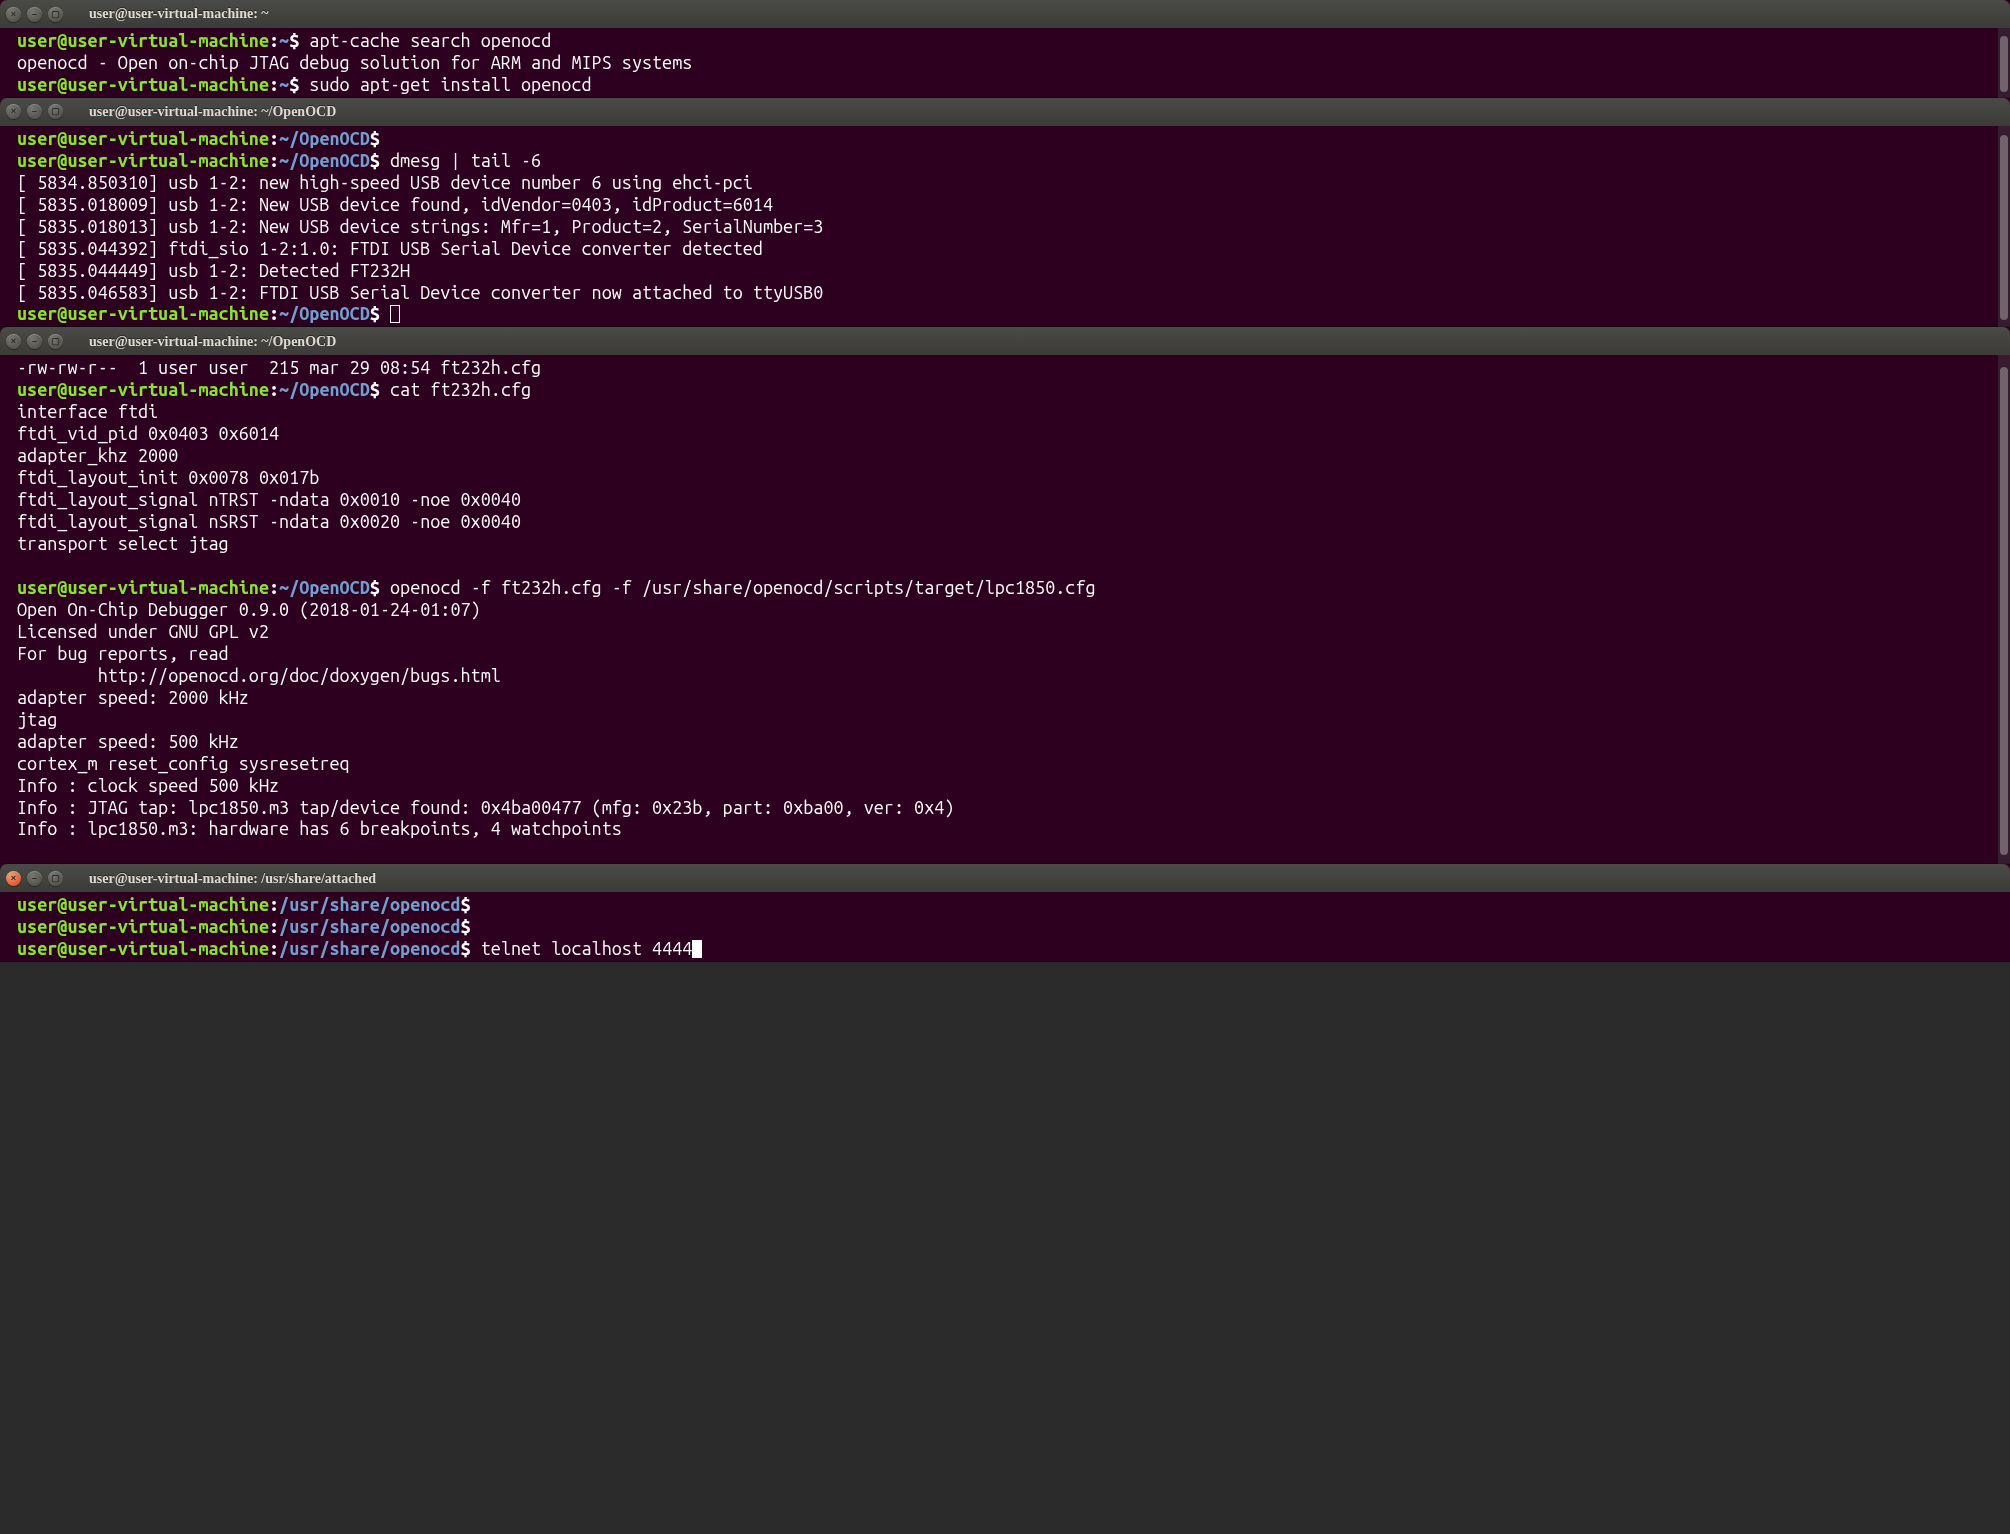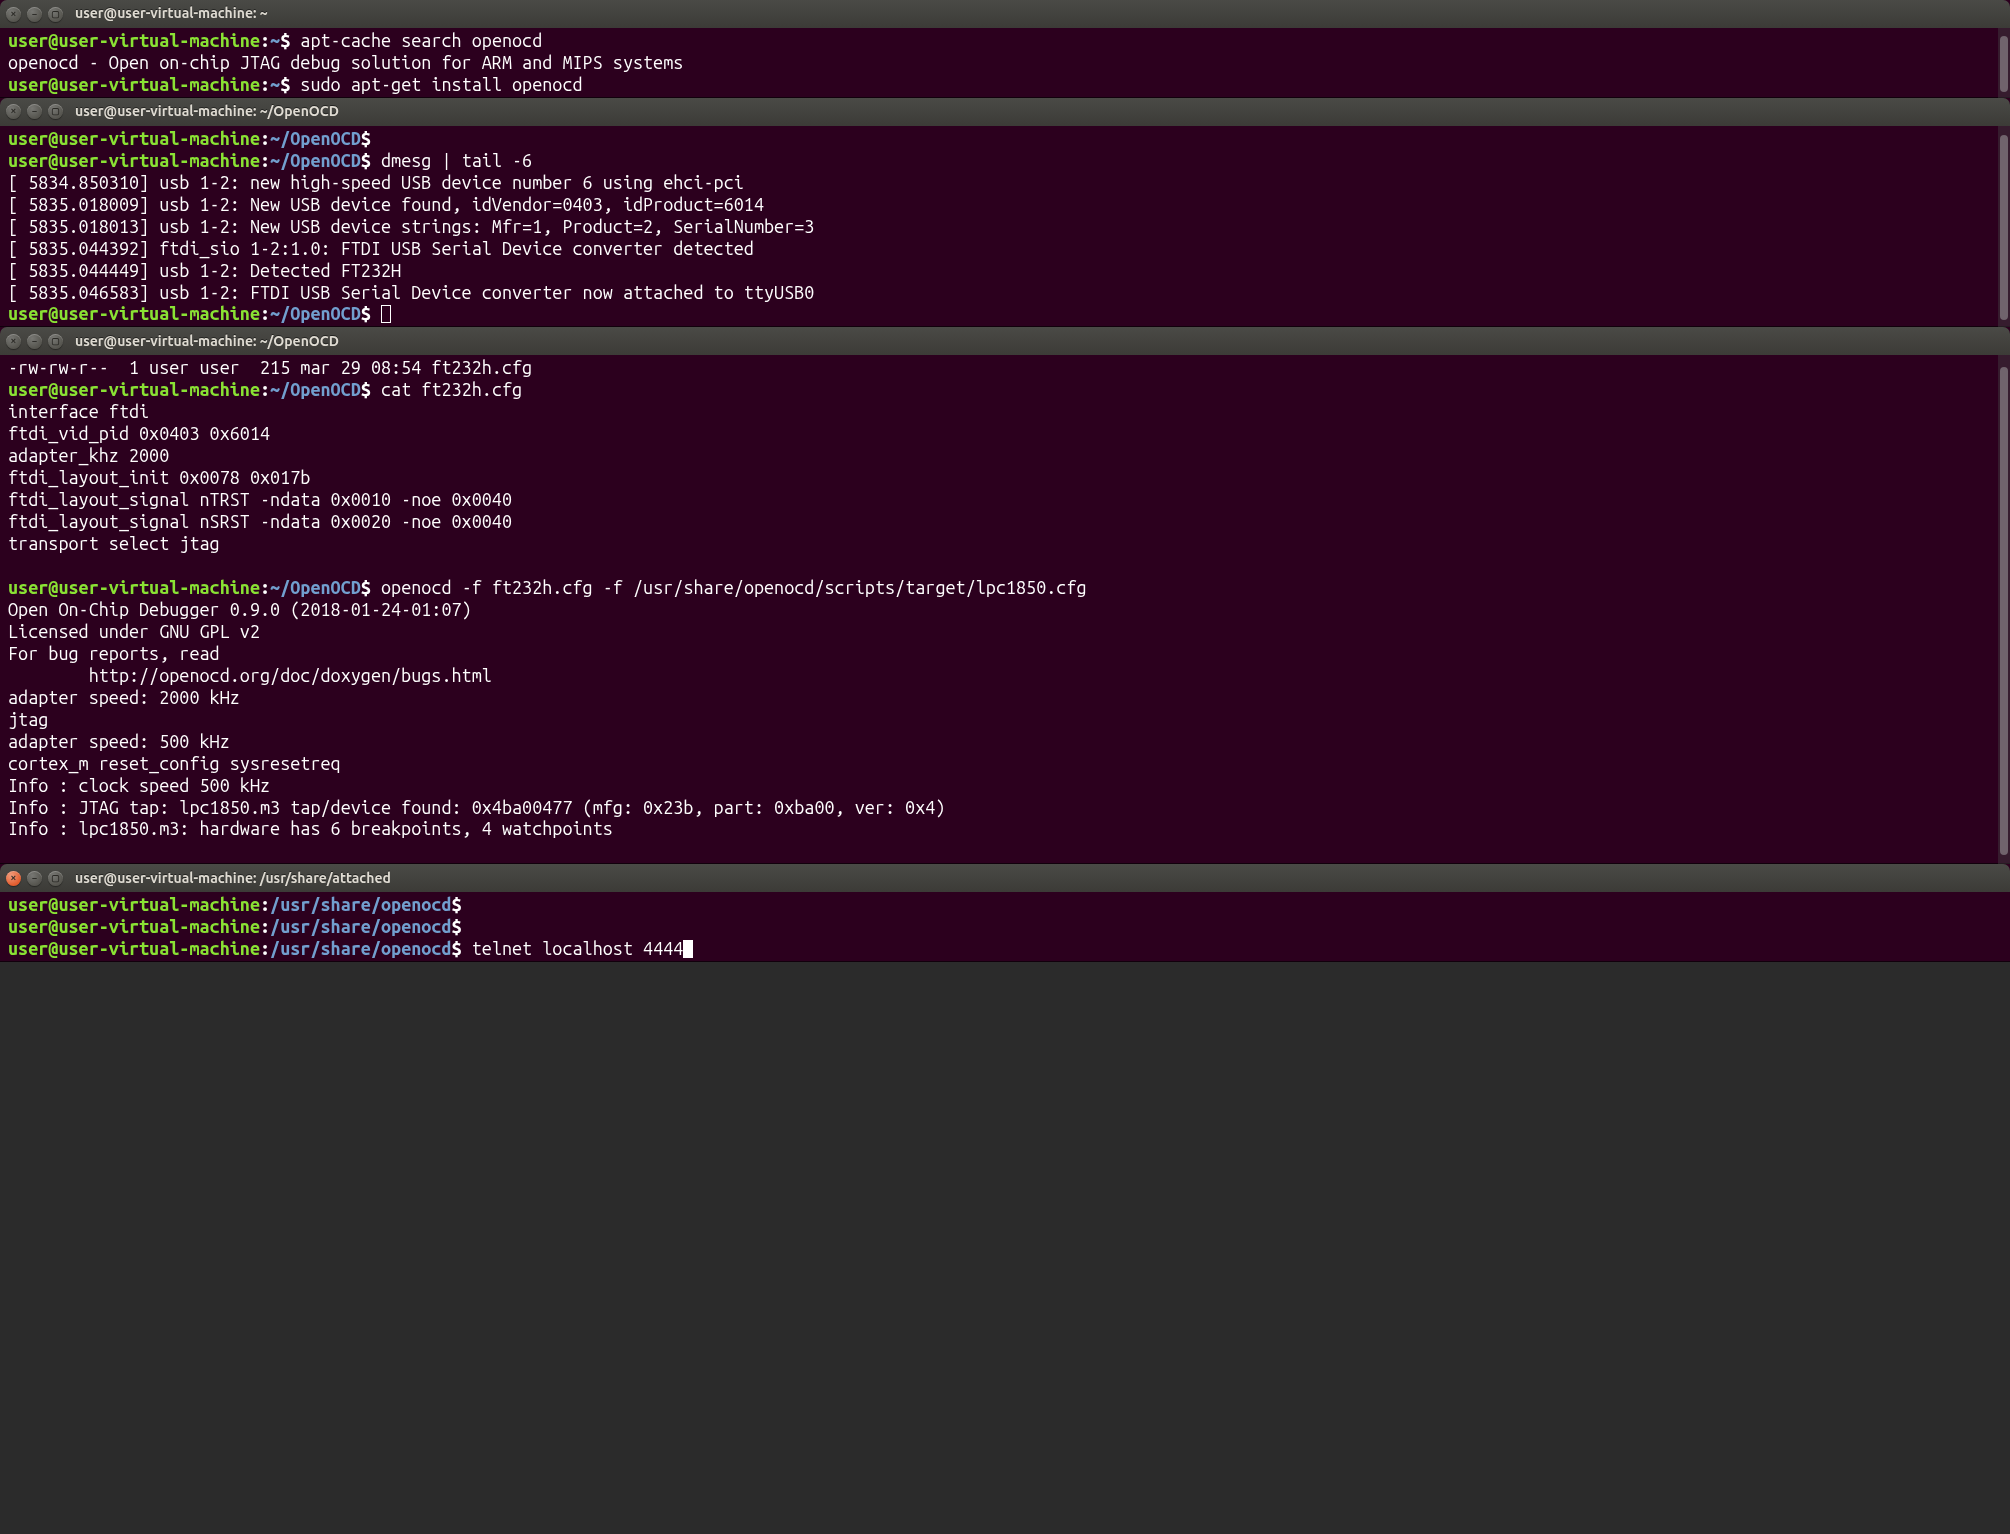--- a/index.html
+++ b/index.html
@@ -44,23 +44,23 @@
   }
   .winbtn.close  { background: radial-gradient(circle at 35% 30%, #f19d7c, #e35b2c 70%); }
   .winbtn.close.dim, .winbtn.dim { background: radial-gradient(circle at 35% 30%, #777773, #56554f 70%); }
   .winbtn-glyph {
     transform: translateY(-0.5px);
     color: #2b2a26;
     font-weight: bold;
     font-family: sans-serif;
     font-size: 9px;
   }
-  .title-text { margin-left: 6px; text-shadow: 0 -1px 0 rgba(0,0,0,0.5); }
+  .title-text { margin-left: 20px; text-shadow: 0 -1px 0 rgba(0,0,0,0.5); font-family: Liberation Serif, serif; }
   .term {
-    padding: 2px 4px 2px 8px;
+    padding: 2px 4px 2px 17px;
     white-space: pre;
     font-family: "Ubuntu Mono", "DejaVu Sans Mono", monospace;
     font-size: 18px;
     overflow: hidden;
     position: relative;
   }
   .scrollbar {
     position: absolute;
     right: 0;
     top: 28px;

